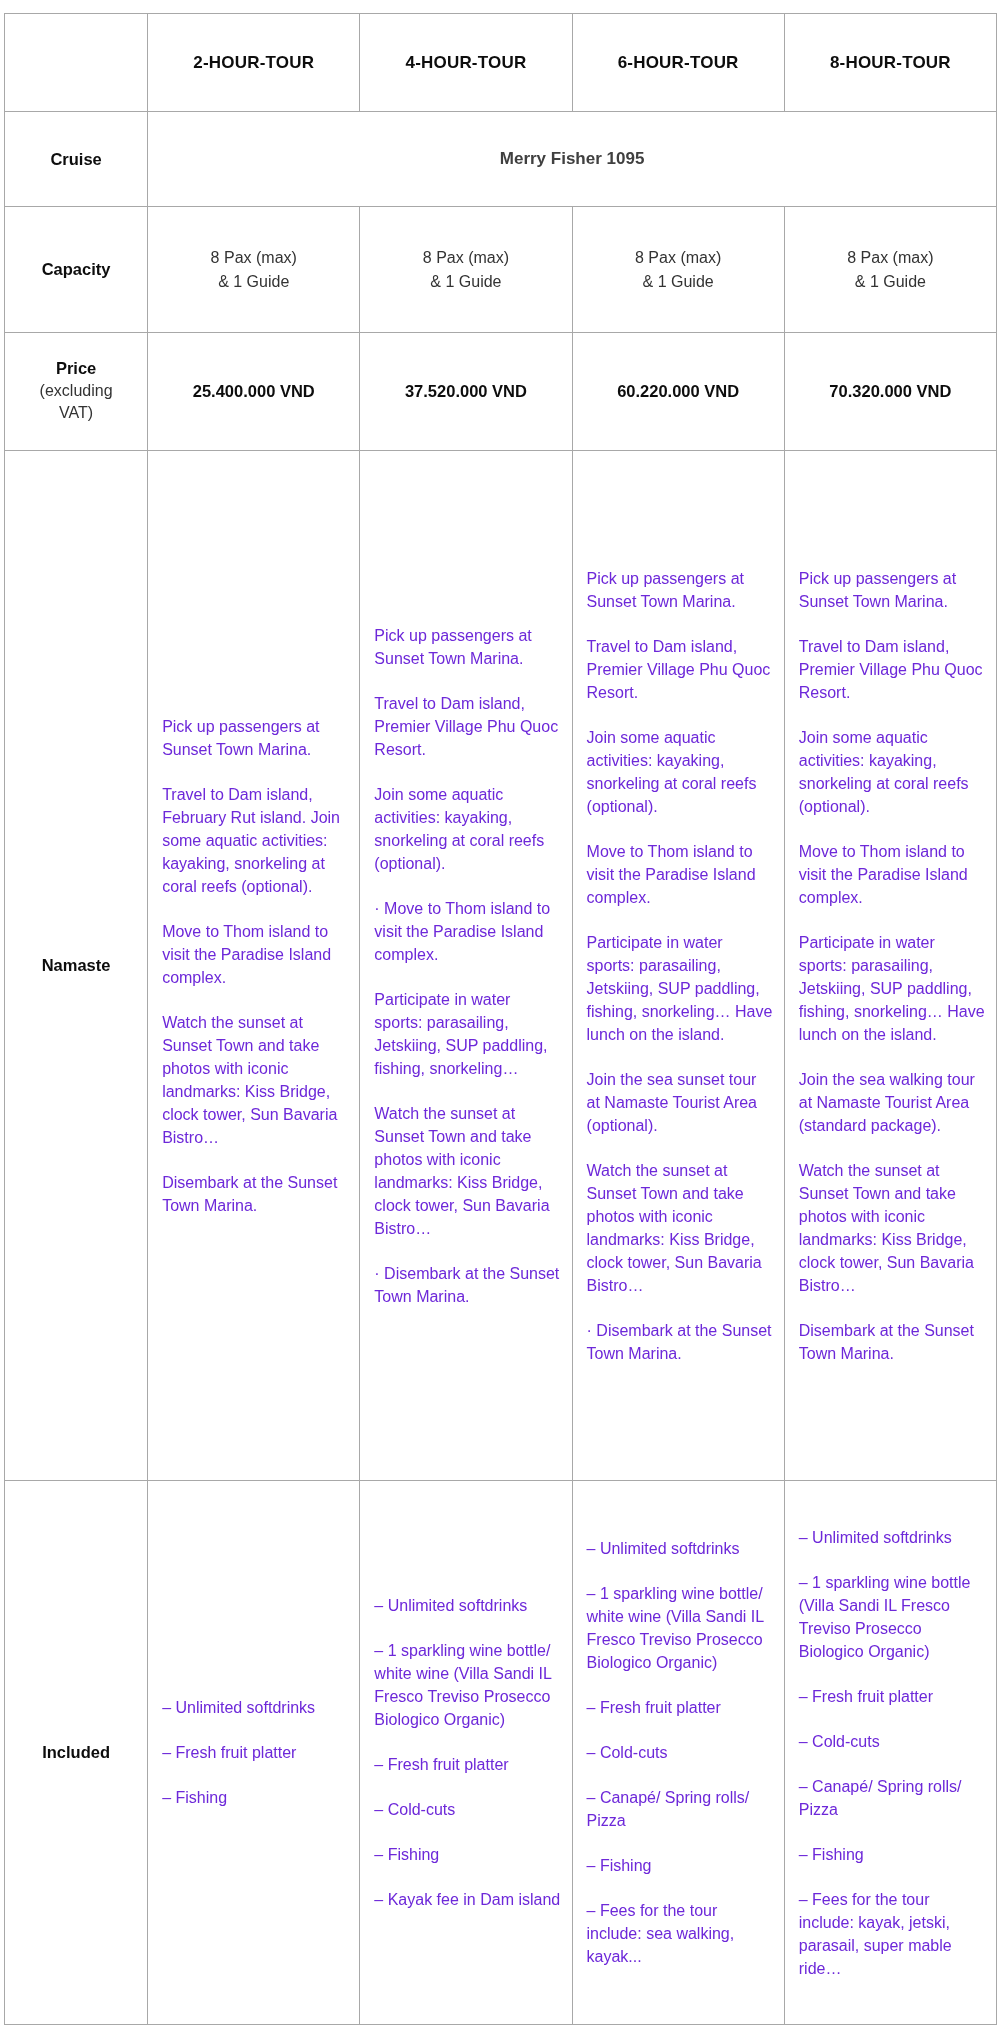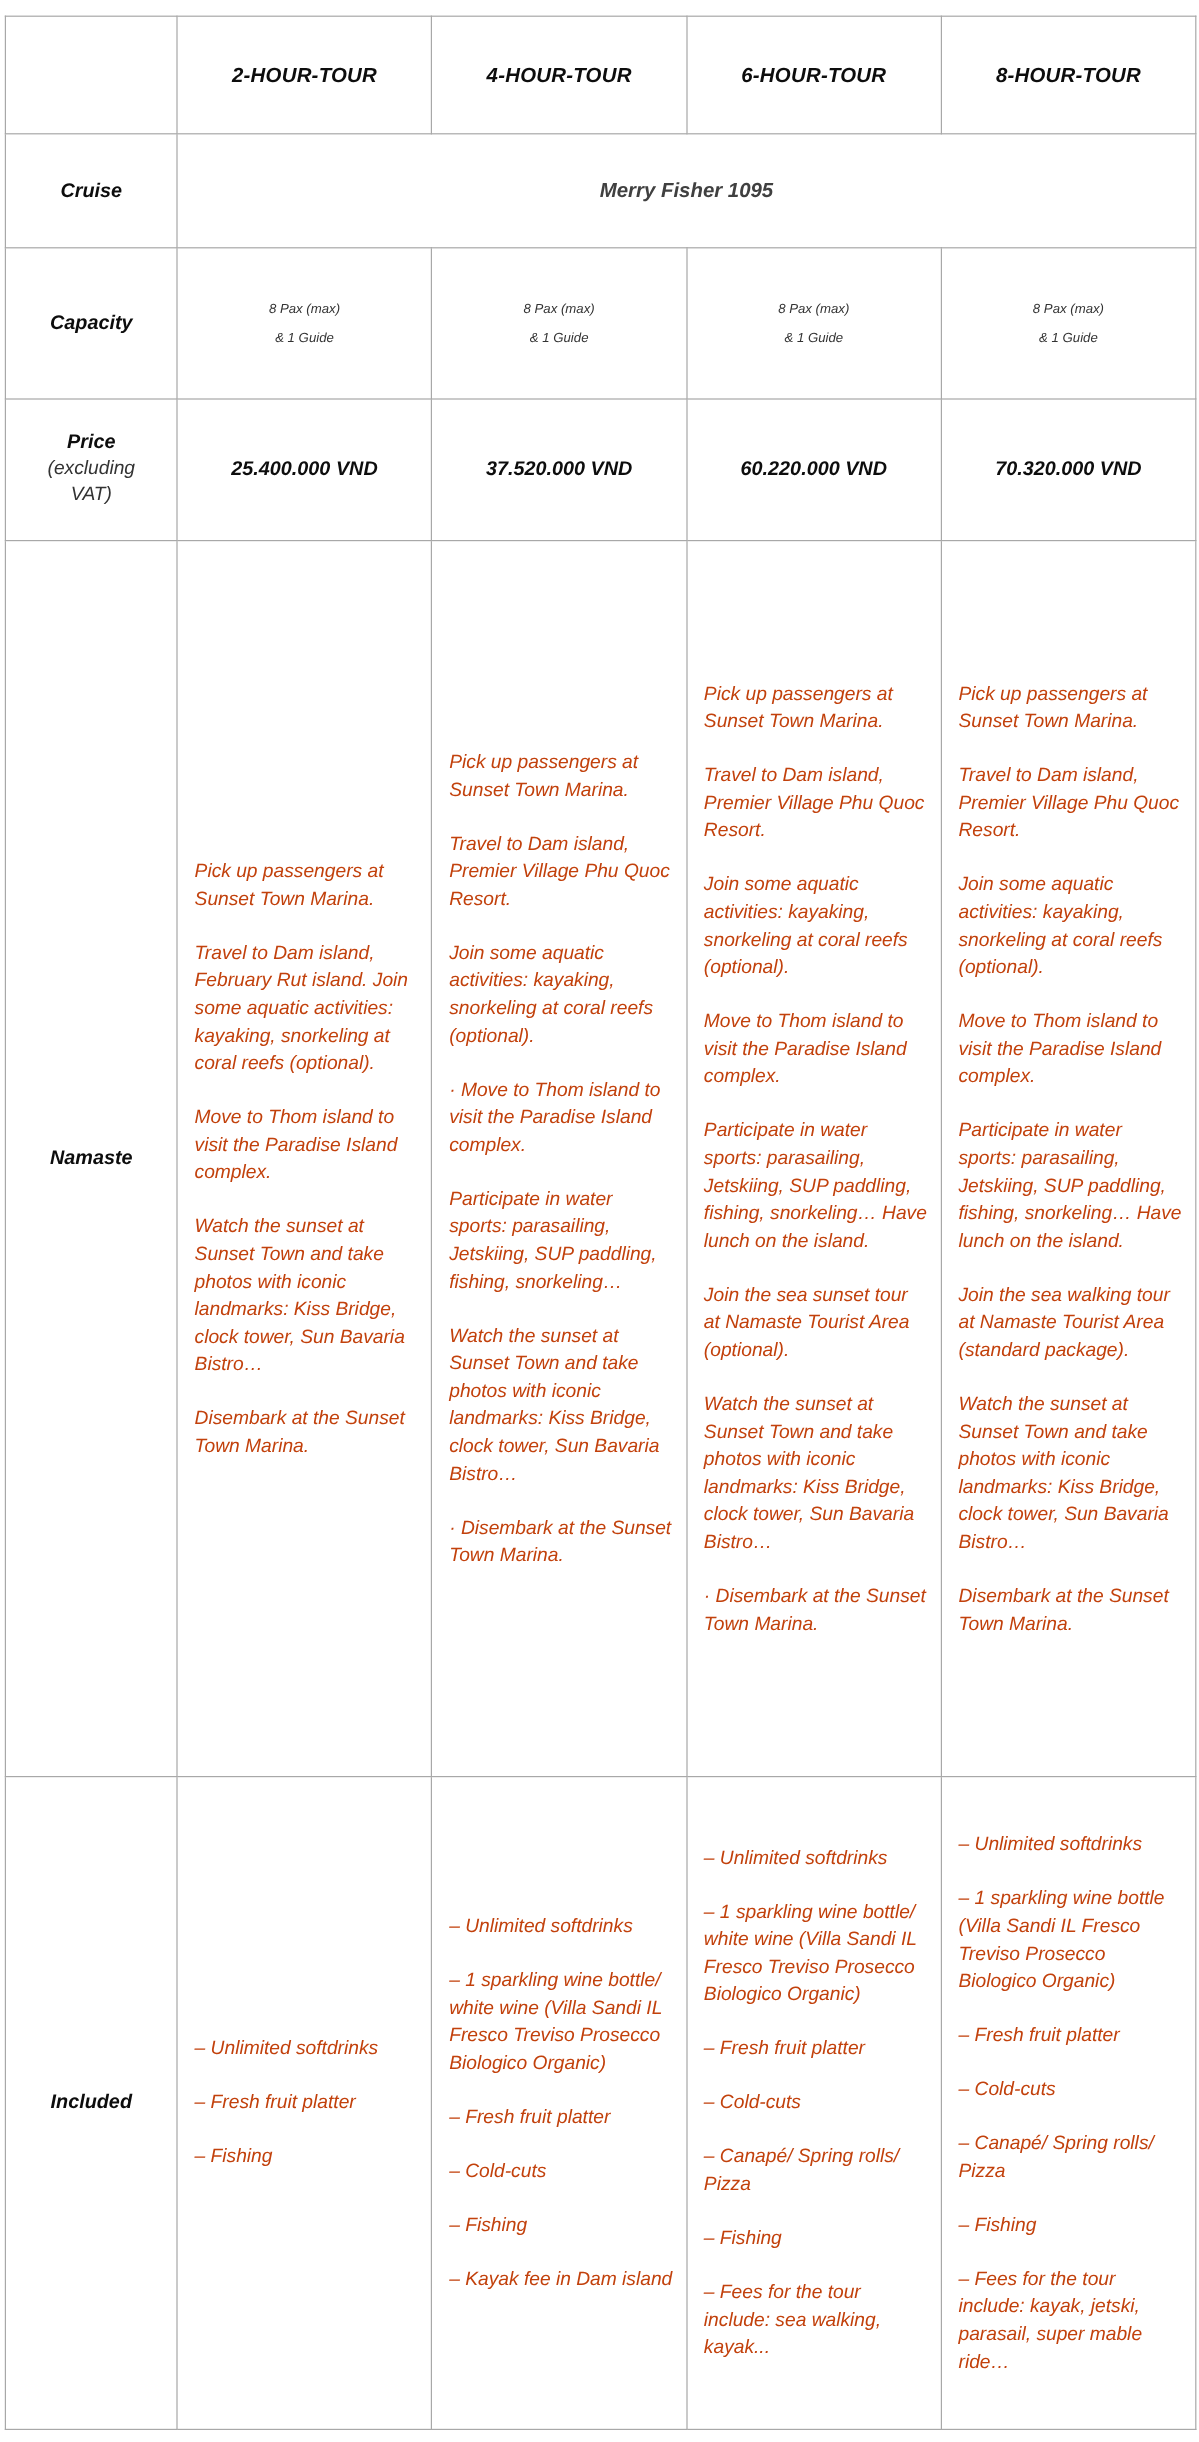--- a/index.html
+++ b/index.html
@@ -18,21 +18,20 @@
     top: 13px;
     width: 993px;
     border-collapse: collapse;
     table-layout: fixed;
   }
   .tour-table td, .tour-table th {
     border: 1px solid #a8a8a8;
     vertical-align: middle;
     background: #ffffff;
     padding: 0;
-    font-style: italic;
   }
   
   col.c-label { width: 143px; }
   col.c-tour  { width: 212px; }
 
   
   tr.r-header   { height: 98px; }
   tr.r-cruise   { height: 95px; }
   tr.r-capacity { height: 126px; }
   tr.r-price    { height: 118px; }
@@ -63,36 +62,36 @@
     line-height: 22px;
   }
   td.cruise-cell {
     text-align: center;
     font-size: 17px;
     font-weight: 700;
     color: #404040;
   }
   td.capacity-cell {
     text-align: center;
-    font-size: 11px;
+    font-size: 16px;
     line-height: 24px;
     white-space: pre-line;
     color: #333333;
   }
   td.price-cell {
     text-align: center;
     font-size: 16.5px;
     font-weight: 700;
     color: #0d0d0d;
   }
   td.text-cell {
     padding: 10px 10px 10px 14px;
     font-size: 16px;
     line-height: 23px;
-    color: #c2410c;
+    color: #6d28d9;
     margin-left: 27px;
   }
   td.text-cell .para {
     margin: 22px 0;
     white-space: pre-line;
   }
   td.text-cell .para:first-child { margin-top: 0; }
   td.text-cell .para:last-child { margin-bottom: 0; }
 </style>
 </head>

